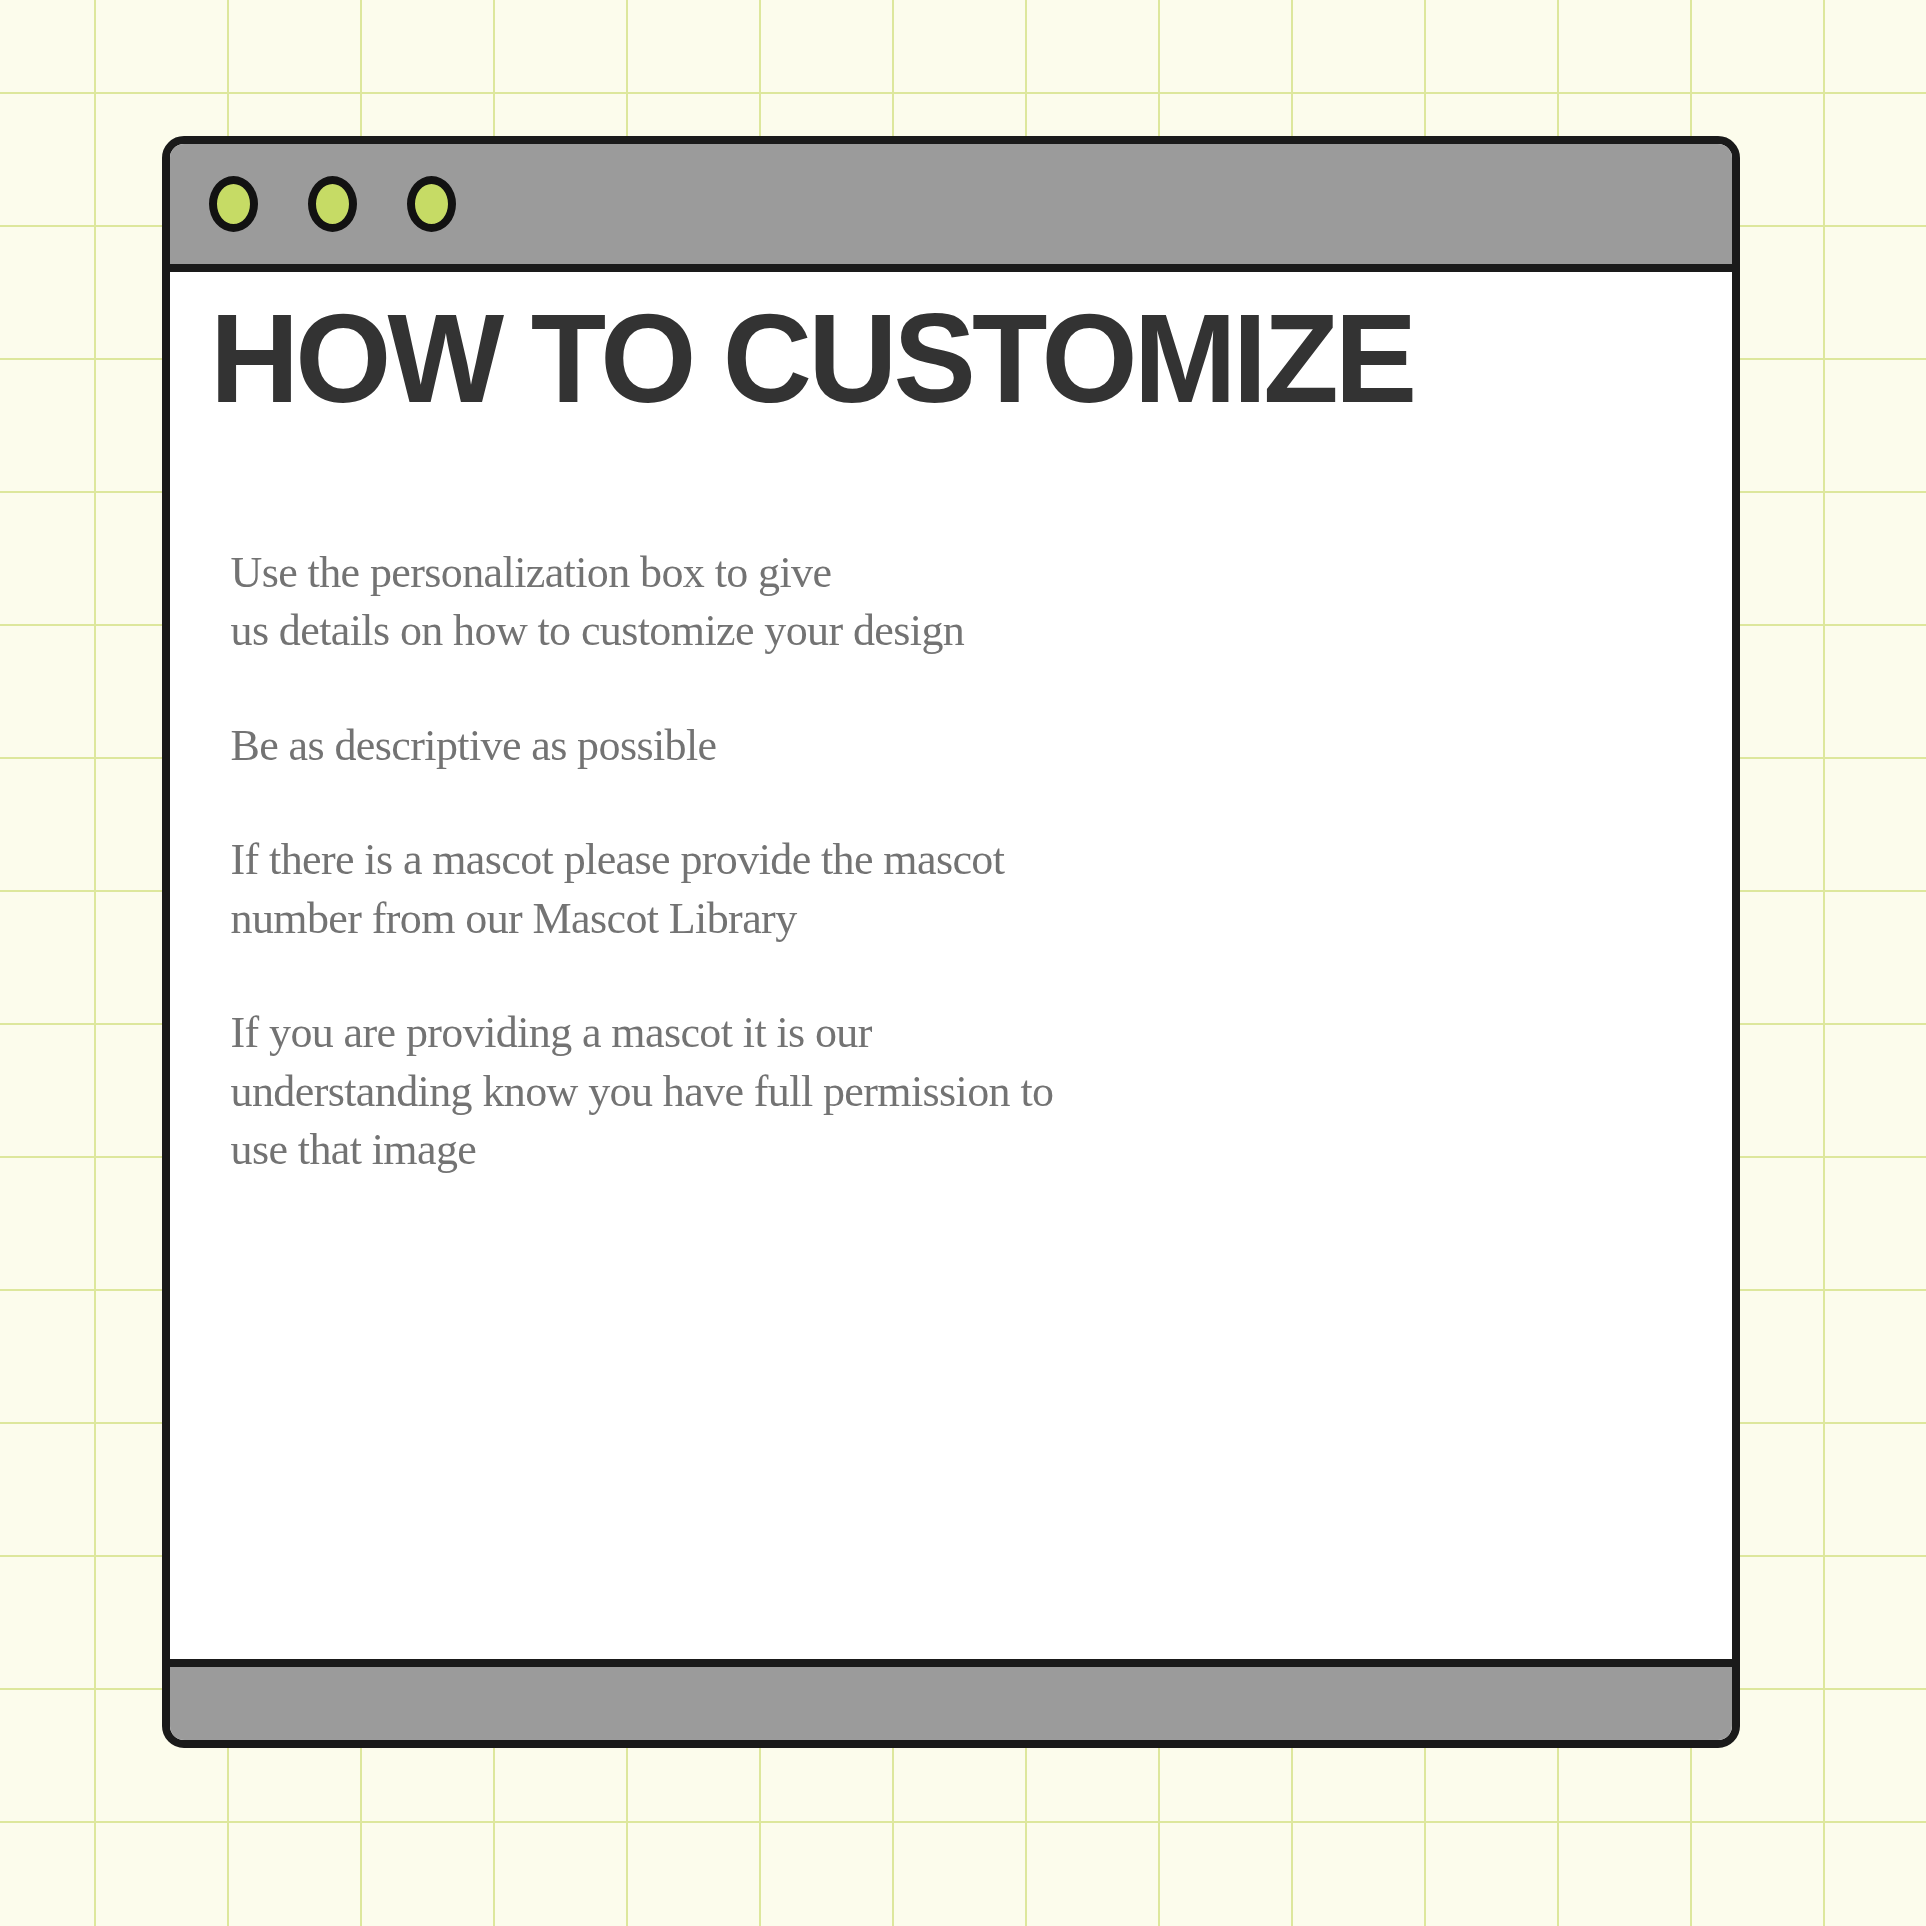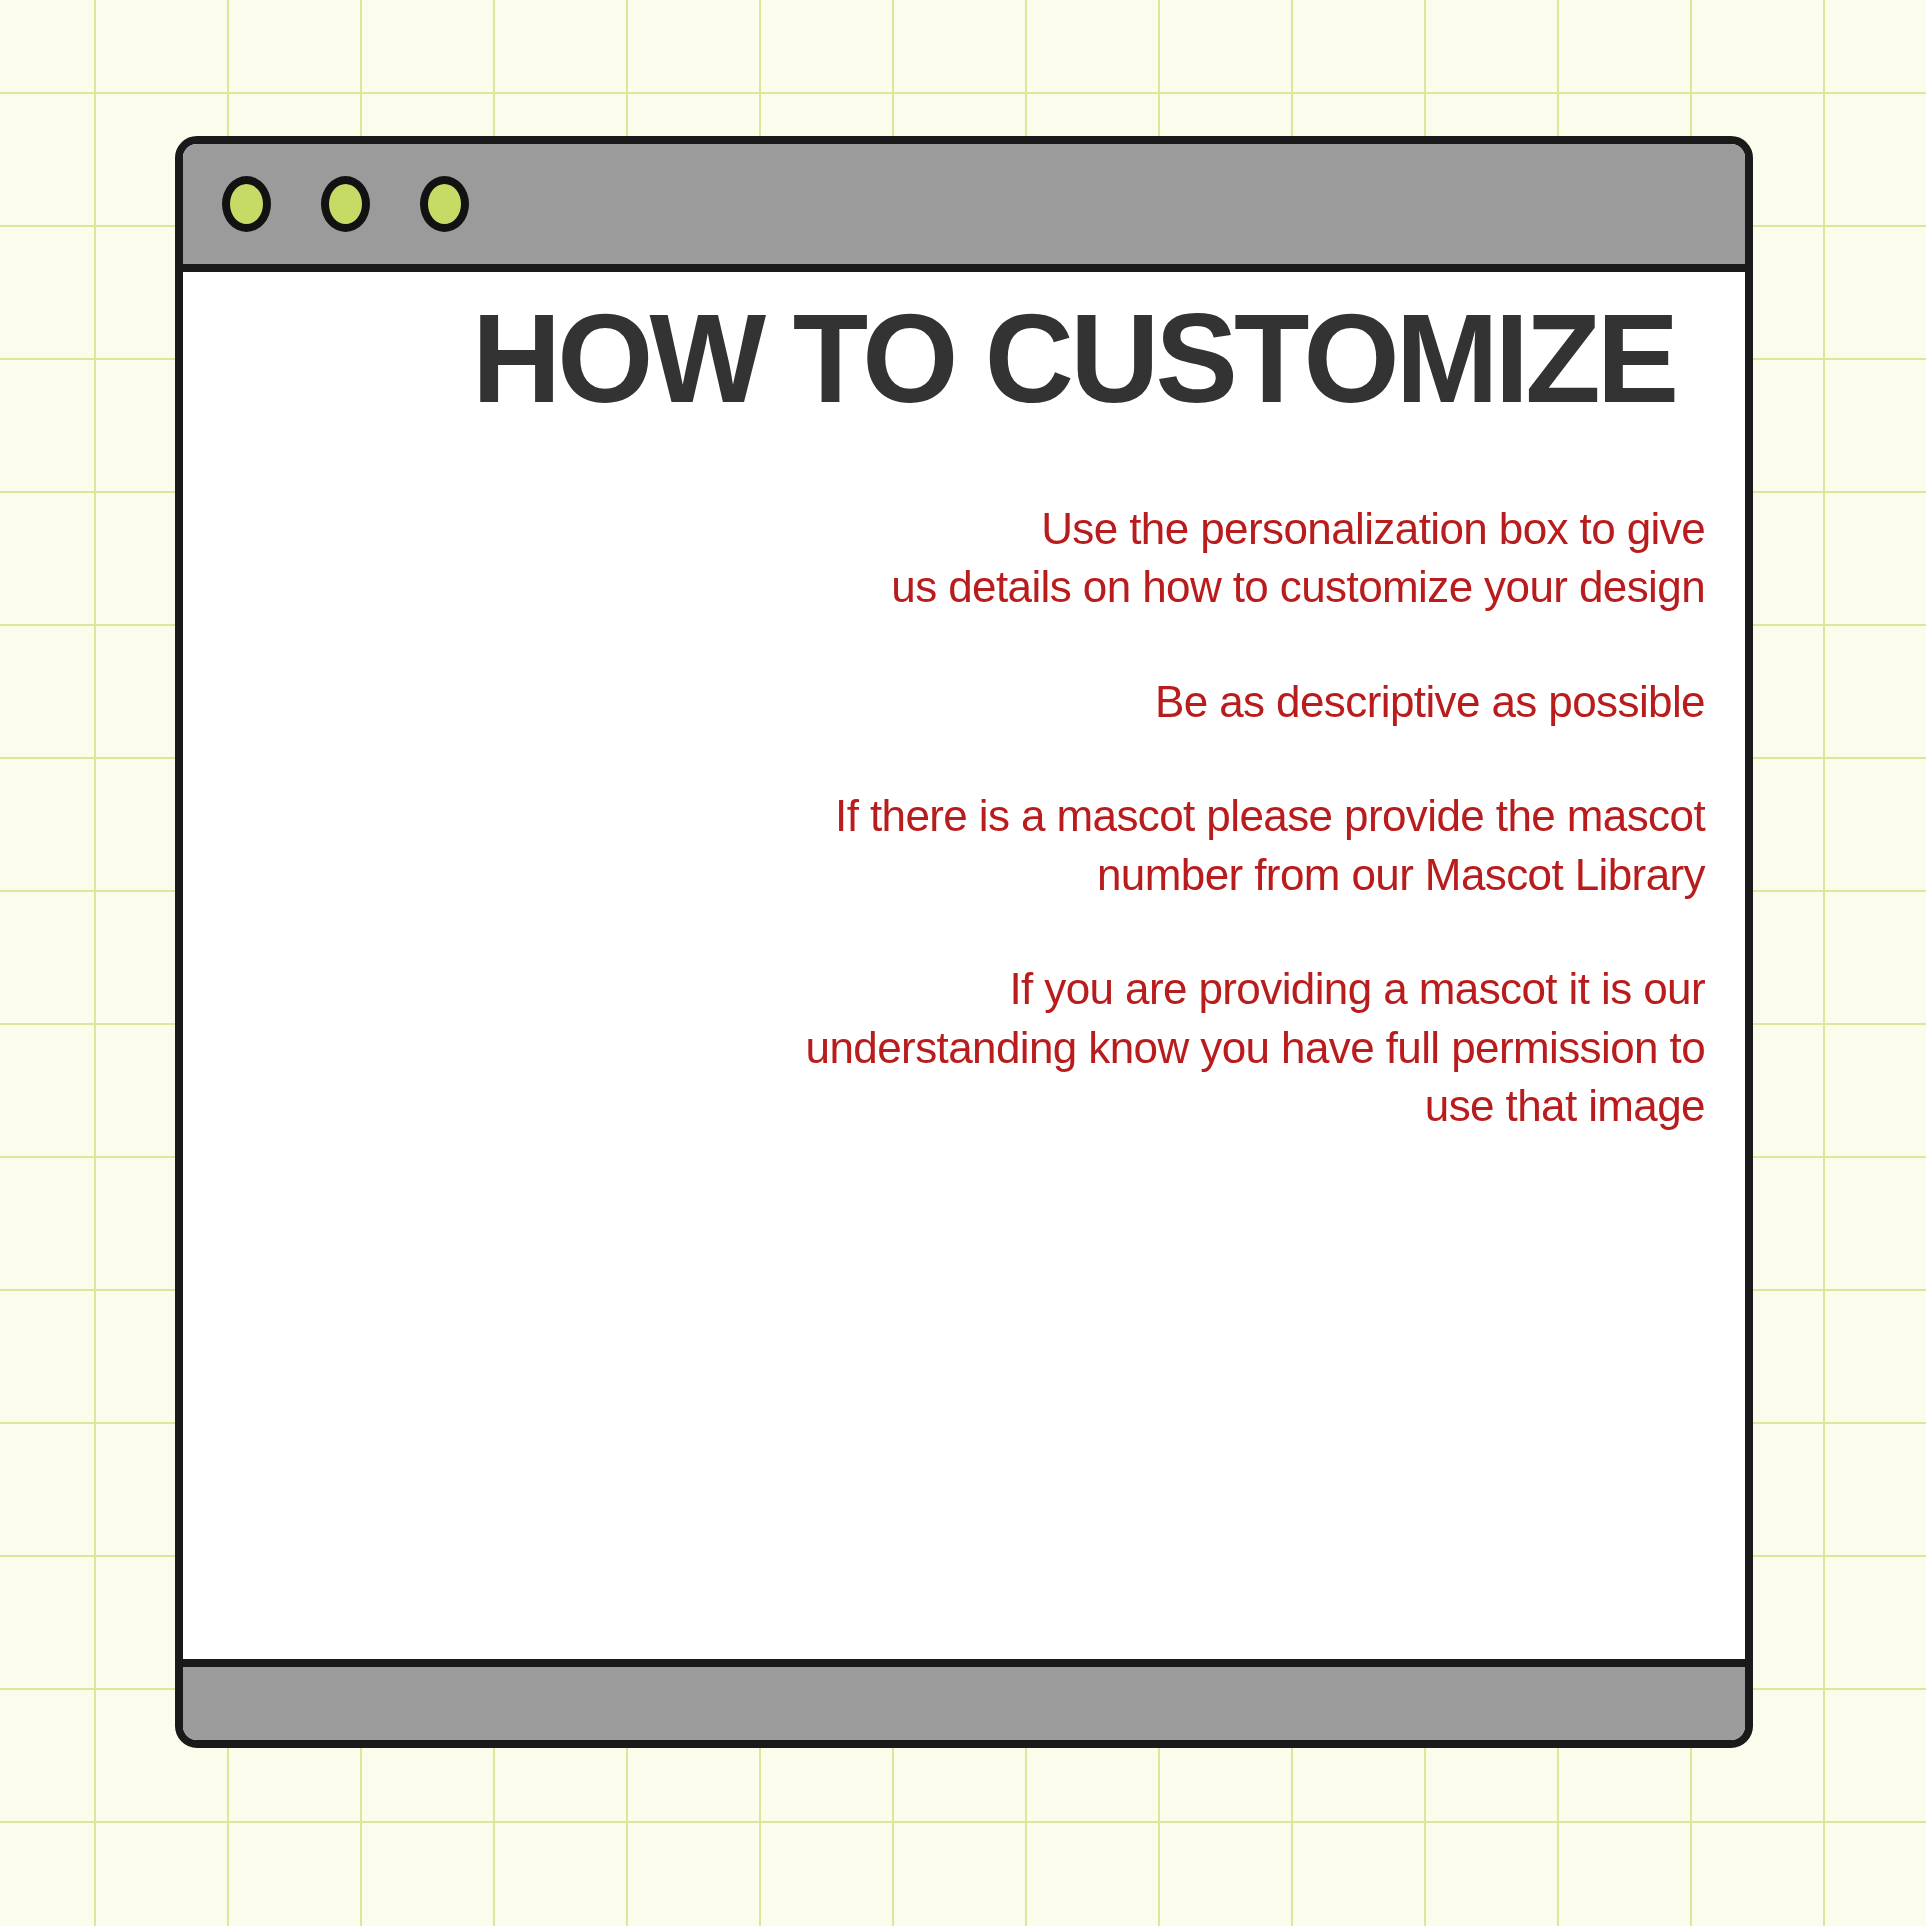--- a/index.html
+++ b/index.html
@@ -22,32 +22,31 @@
     background-image:
       linear-gradient(to right, #dde79c 0px, #dde79c 1.9px, transparent 1.9px),
       linear-gradient(to bottom, #dde79c 0px, #dde79c 1.9px, transparent 1.9px);
     background-size: 133px 133px, 133px 133px;
     background-position: 94px 92px, 94px 92px;
   }
 
   
   #window {
     position: absolute;
-    left: 175px;
+    left: 162px;
     top: 136px;
     width: 1578px;
     height: 1612px;
     border: 8.3px solid #1a1a1a;
     border-radius: 22px;
     box-sizing: border-box;
     background: #ffffff;
     overflow: hidden;
     display: flex;
     flex-direction: column;
-    text-align: right;
   }
 
   
   #titlebar {
     flex: 0 0 128px;
     background: #9b9b9b;
     border-bottom: 8.3px solid #1a1a1a;
     box-sizing: border-box;
     display: flex;
     align-items: center;
@@ -79,26 +78,26 @@
     line-height: 1.02;
     letter-spacing: -3.9px;
     color: #333333;
     transform: scaleX(0.98);
     transform-origin: left top;
     margin: 0 0 0 0;
     white-space: nowrap;
   }
 
   #body-copy {
-    margin-top: 76px;
+    margin-top: 120px;
     padding-left: 20.5px;
-    font-family: Liberation Sans, sans-serif;
+    font-family: Liberation Serif, serif;
     font-size: 44px;
     line-height: 1.33;
-    color: #b91c1c;
+    color: #737373;
     letter-spacing: -0.6px;
   }
   .para {
     margin: 0 0 56px 0;
     white-space: pre-line;
   }
   .para:last-child { margin-bottom: 0; }
 
   
   #bottombar {

